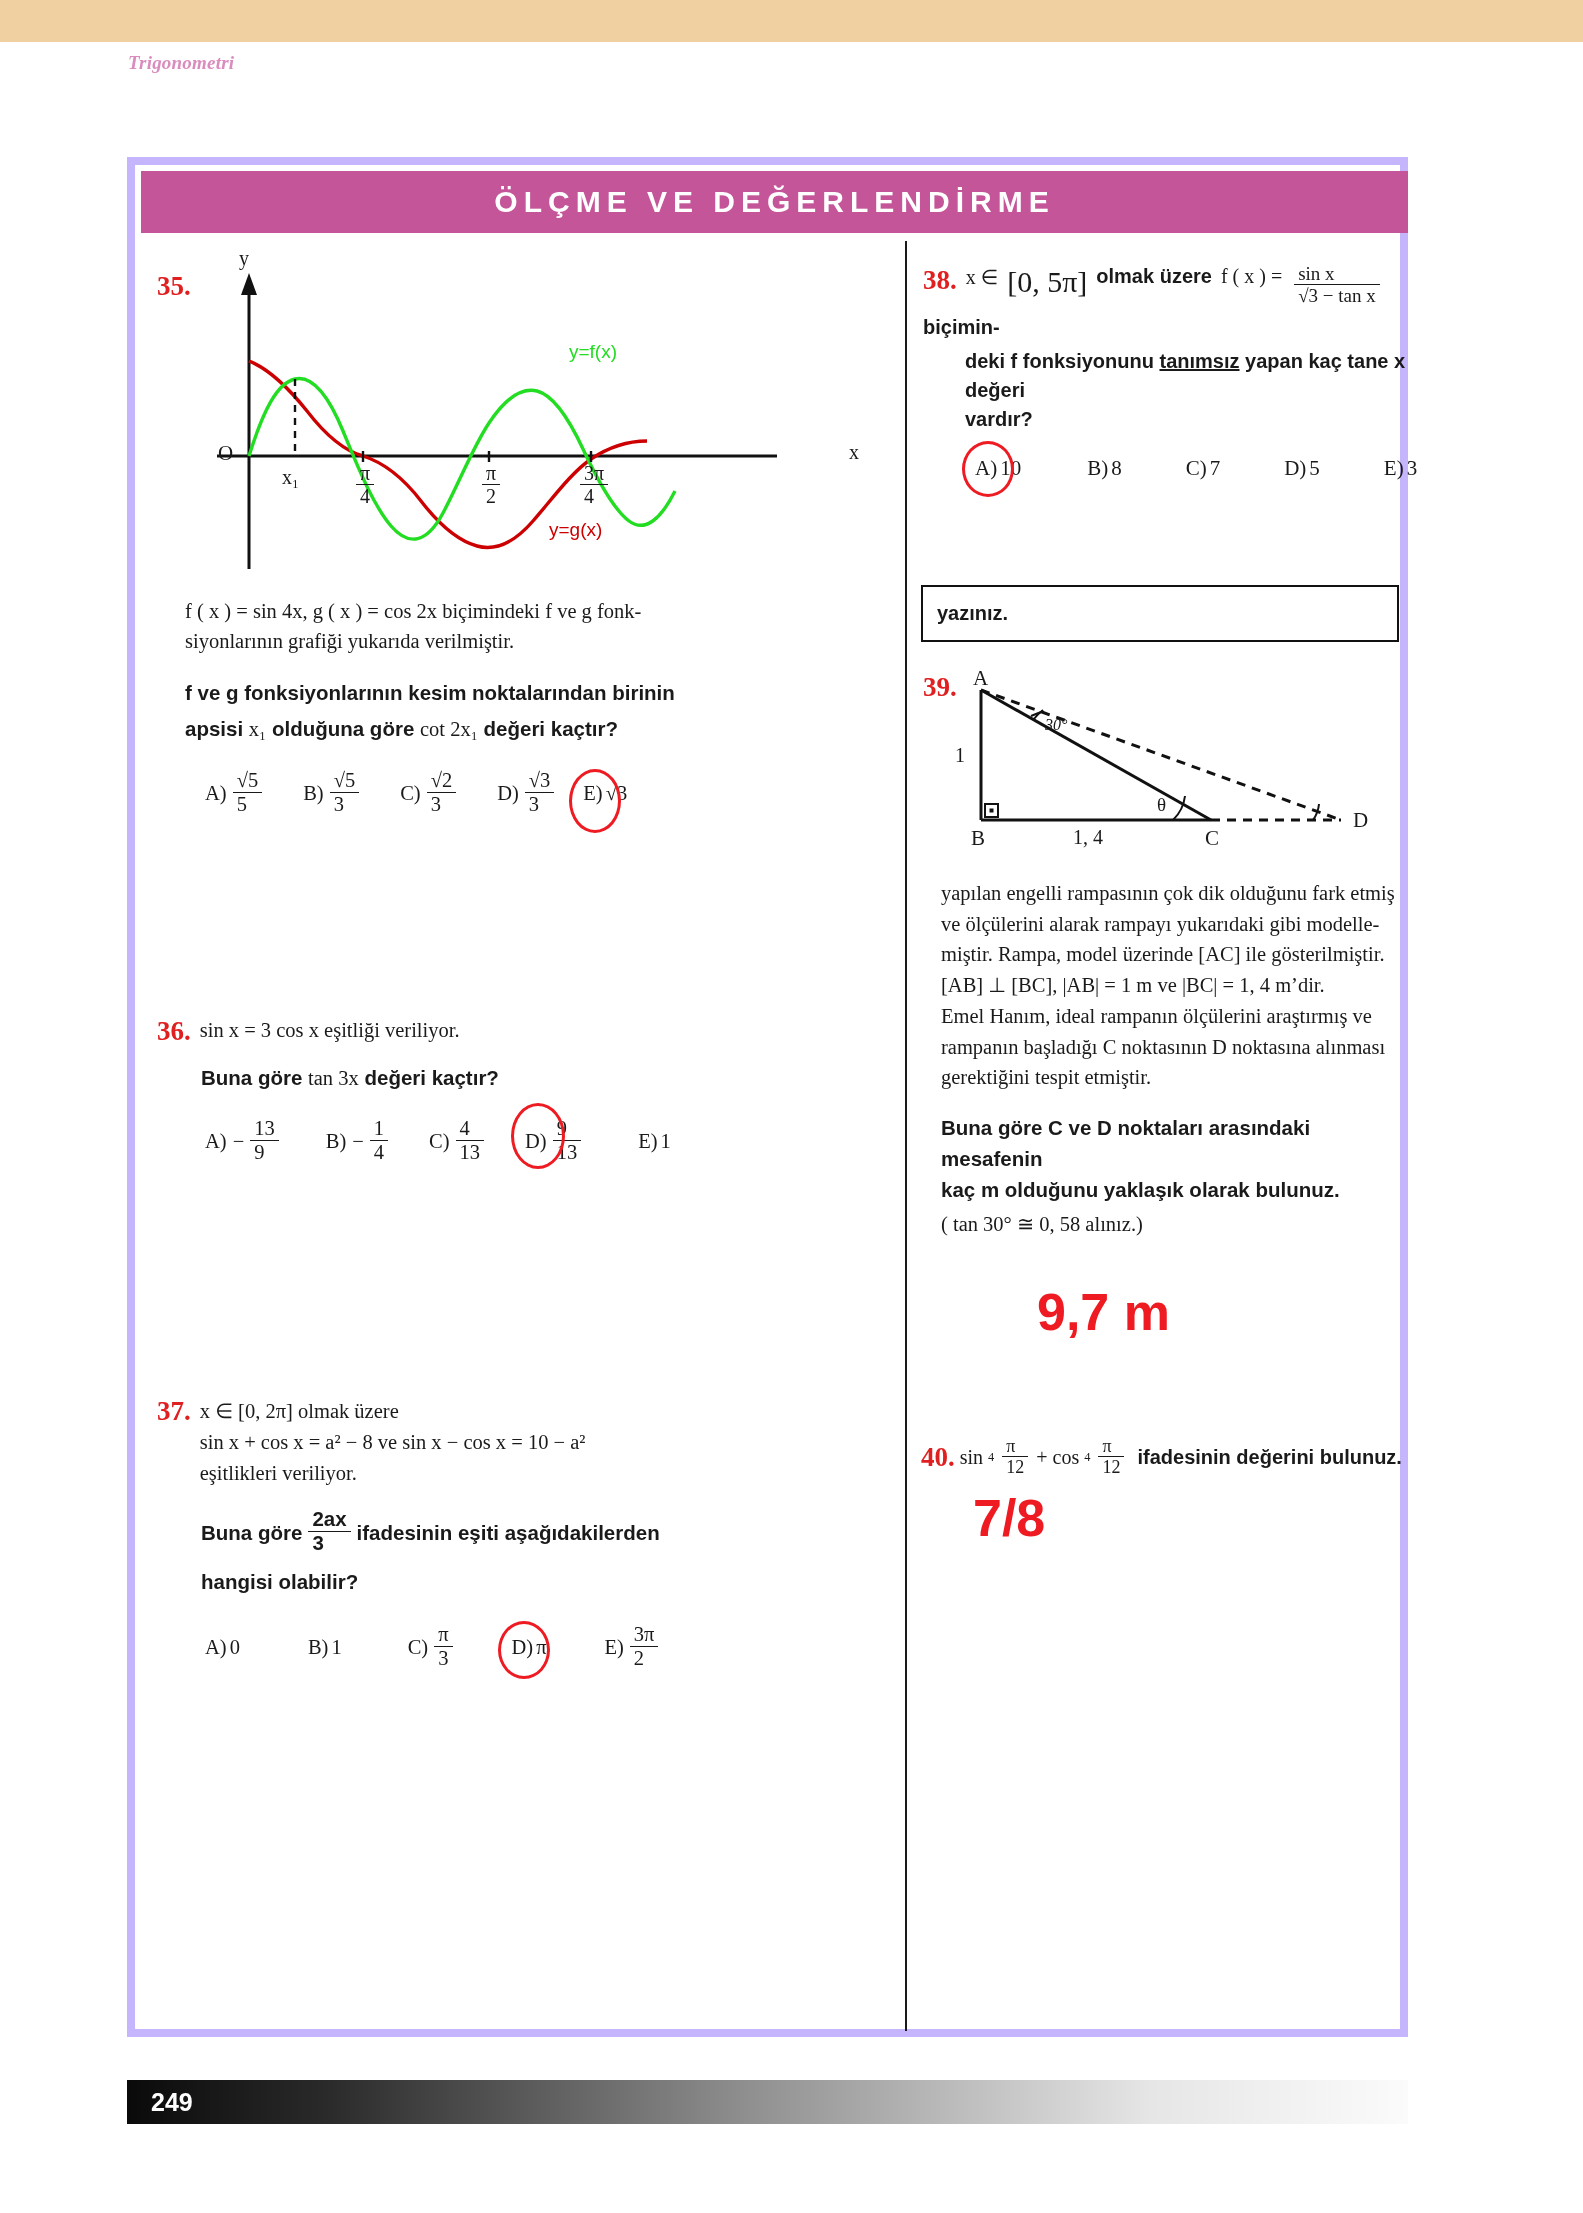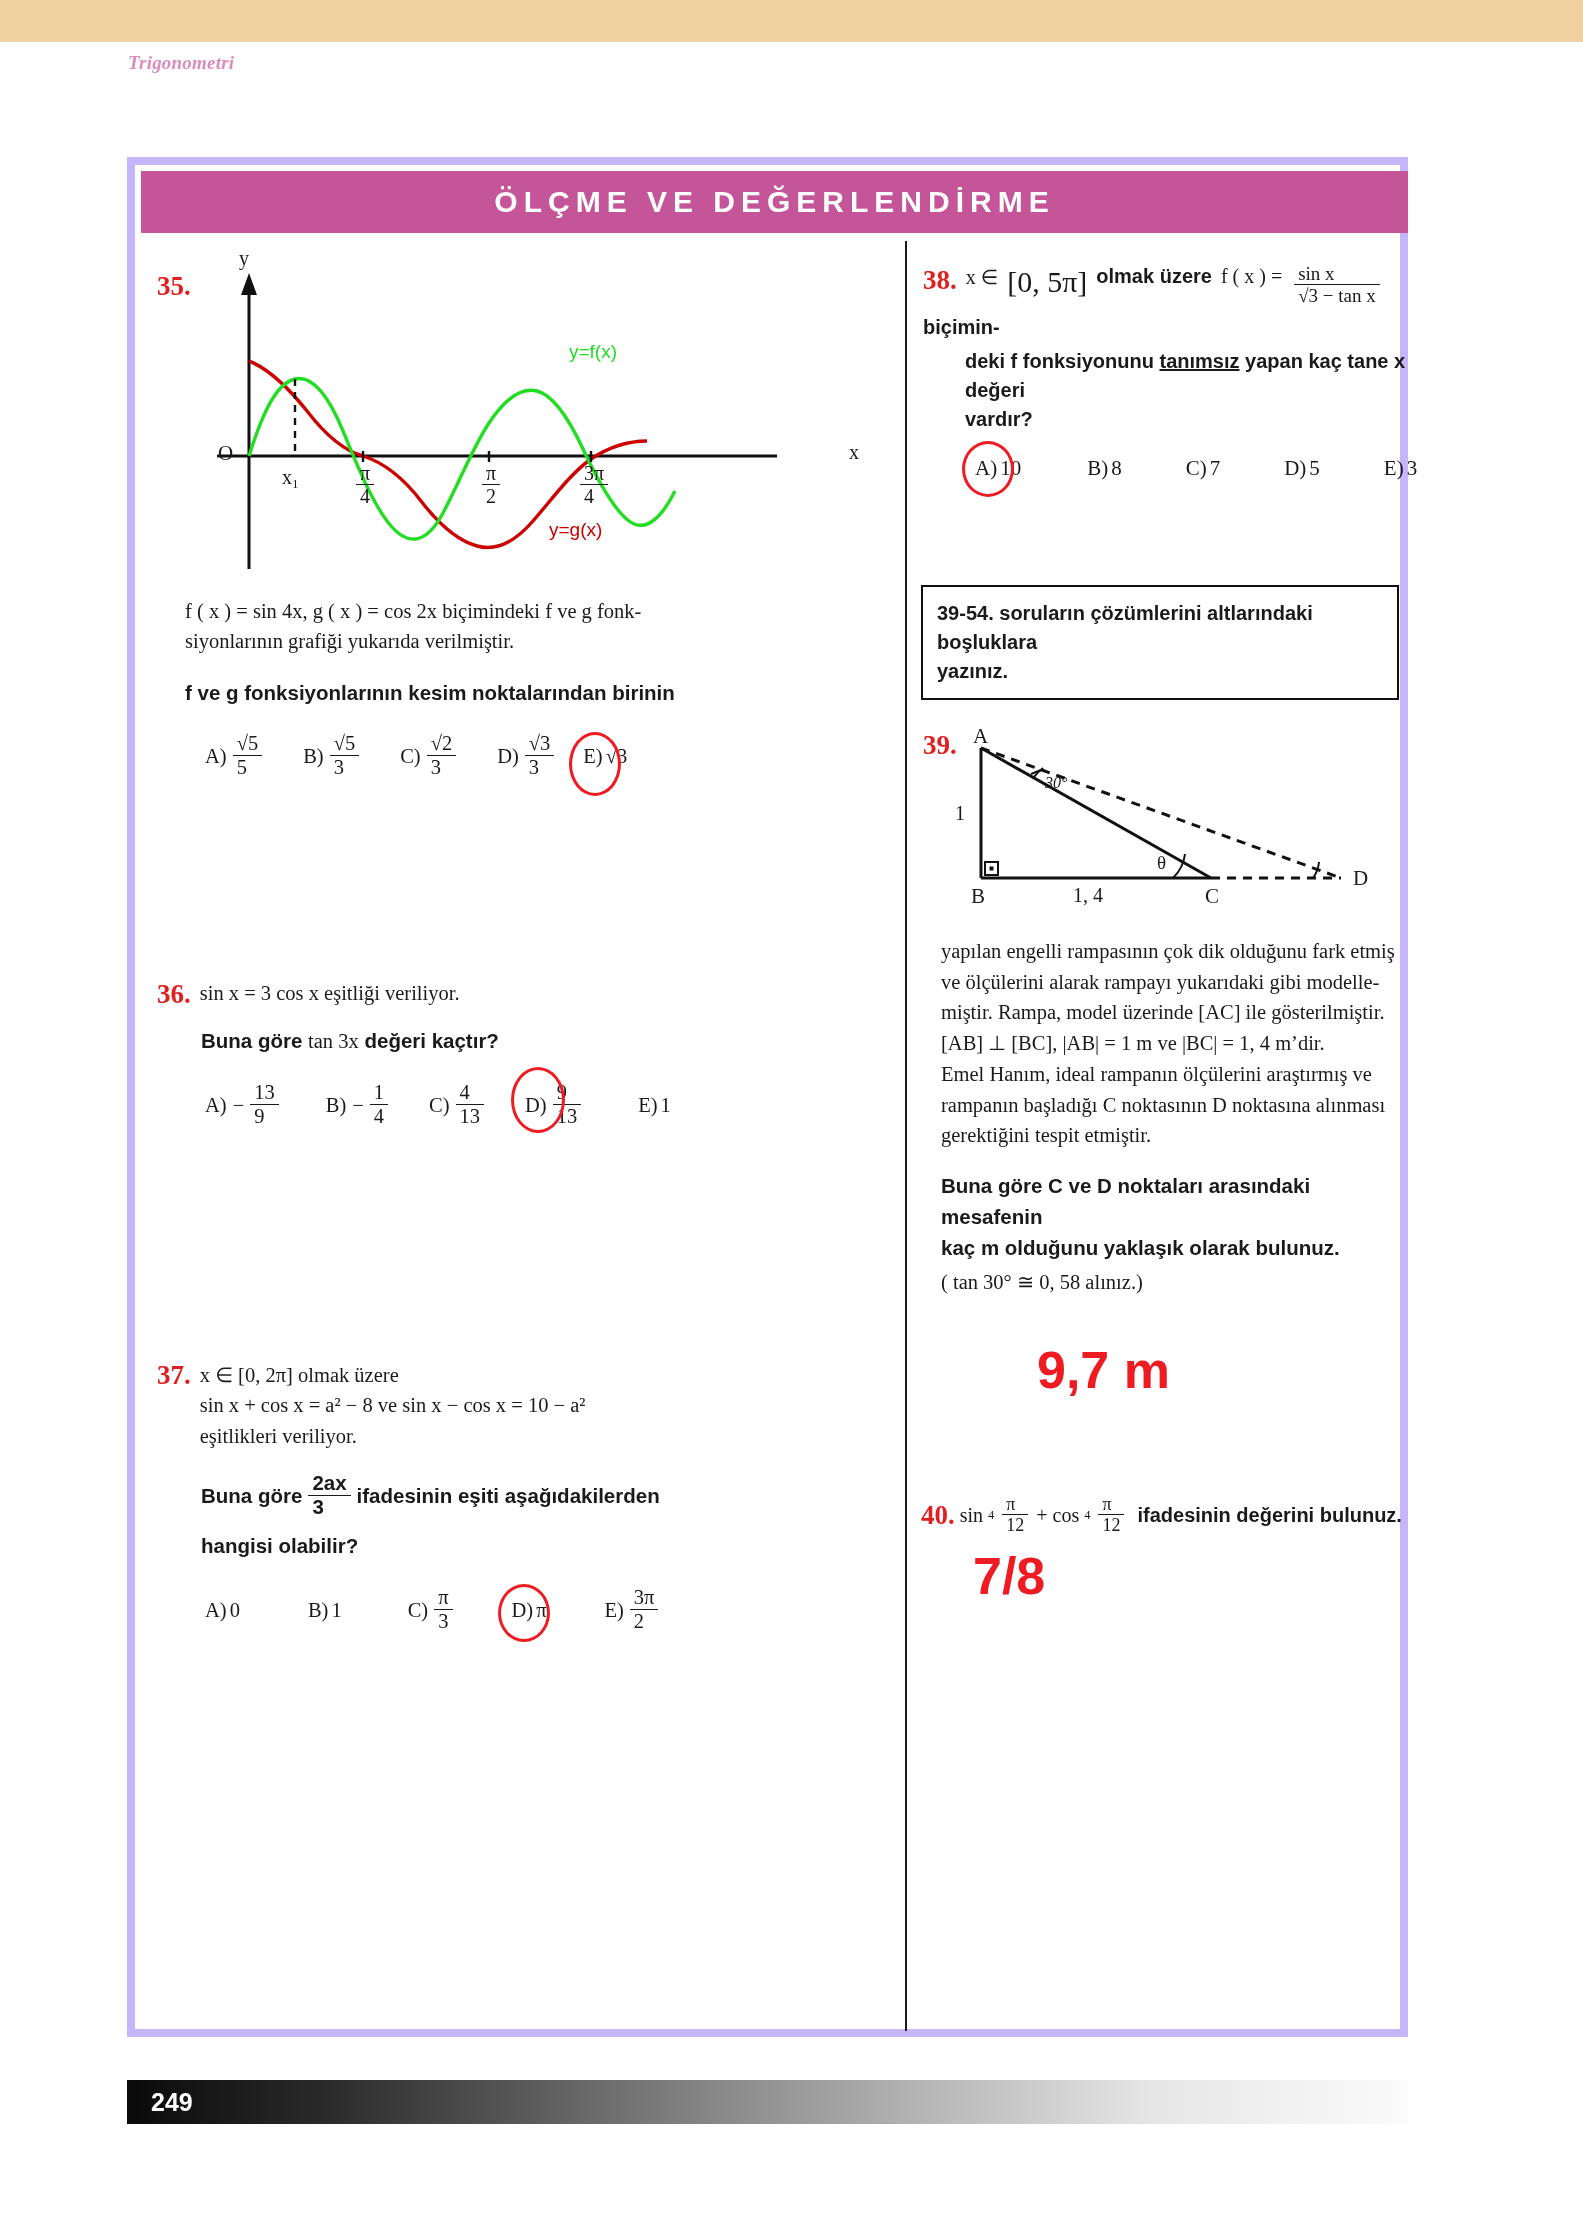--- a/index.html
+++ b/index.html
@@ -198,20 +198,27 @@
         <div style="position:absolute; left:372px; top:268px; font-size:19px; color:#cc0000;">y=g(x)</div>
       </div>
 
       <div class="body-text serif" style="margin-left:42px; margin-top:16px; width:640px;">
         <div>f ( x ) = sin 4x,  g ( x ) = cos 2x   biçimindeki f ve g fonk-</div>
         <div>siyonlarının grafiği yukarıda verilmiştir.</div>
       </div>
 
       <div class="body-text" style="margin-left:42px; margin-top:22px; width:660px;">
         <div class="bold">f ve g fonksiyonlarının kesim noktalarından birinin</div>
+        <div style="margin-top:6px;">
+          <span class="bold">apsisi</span>
+          <span class="serif">x₁</span>
+          <span class="bold">olduğuna göre</span>
+          <span class="serif">cot 2x₁</span>
+          <span class="bold">değeri kaçtır?</span>
+        </div>
       </div>
 
       <div class="choices serif" style="margin-left:62px; margin-top:26px; position:relative;">
 
         <div class="choice" style="margin-right:38px;">
           <span class="lbl">A)</span>
           <span class="frac">
             <span class="num">√5</span>
             <span class="den">5</span>
           </span>
@@ -413,21 +420,20 @@
         </div>
 
         <div class="choice">
           <span class="lbl">E)</span>
           <span>3</span>
         </div>
       </div>
     </div>
 
     <div class="instr-box" style="margin-top:104px; margin-left:4px; width:478px;">
-      <div>39-54. soruların çözümlerini altlarındaki boşluklara</div>
       <div>yazınız.</div>
     </div>
 
     <div style="margin-top:26px; margin-left:4px; position:relative;">
 
       <div style="position:absolute; left:2px; top:4px;">
         <span class="qnum">39.</span>
       </div>
 
       <div style="position:relative; width:480px; height:206px; margin-top:0;">

